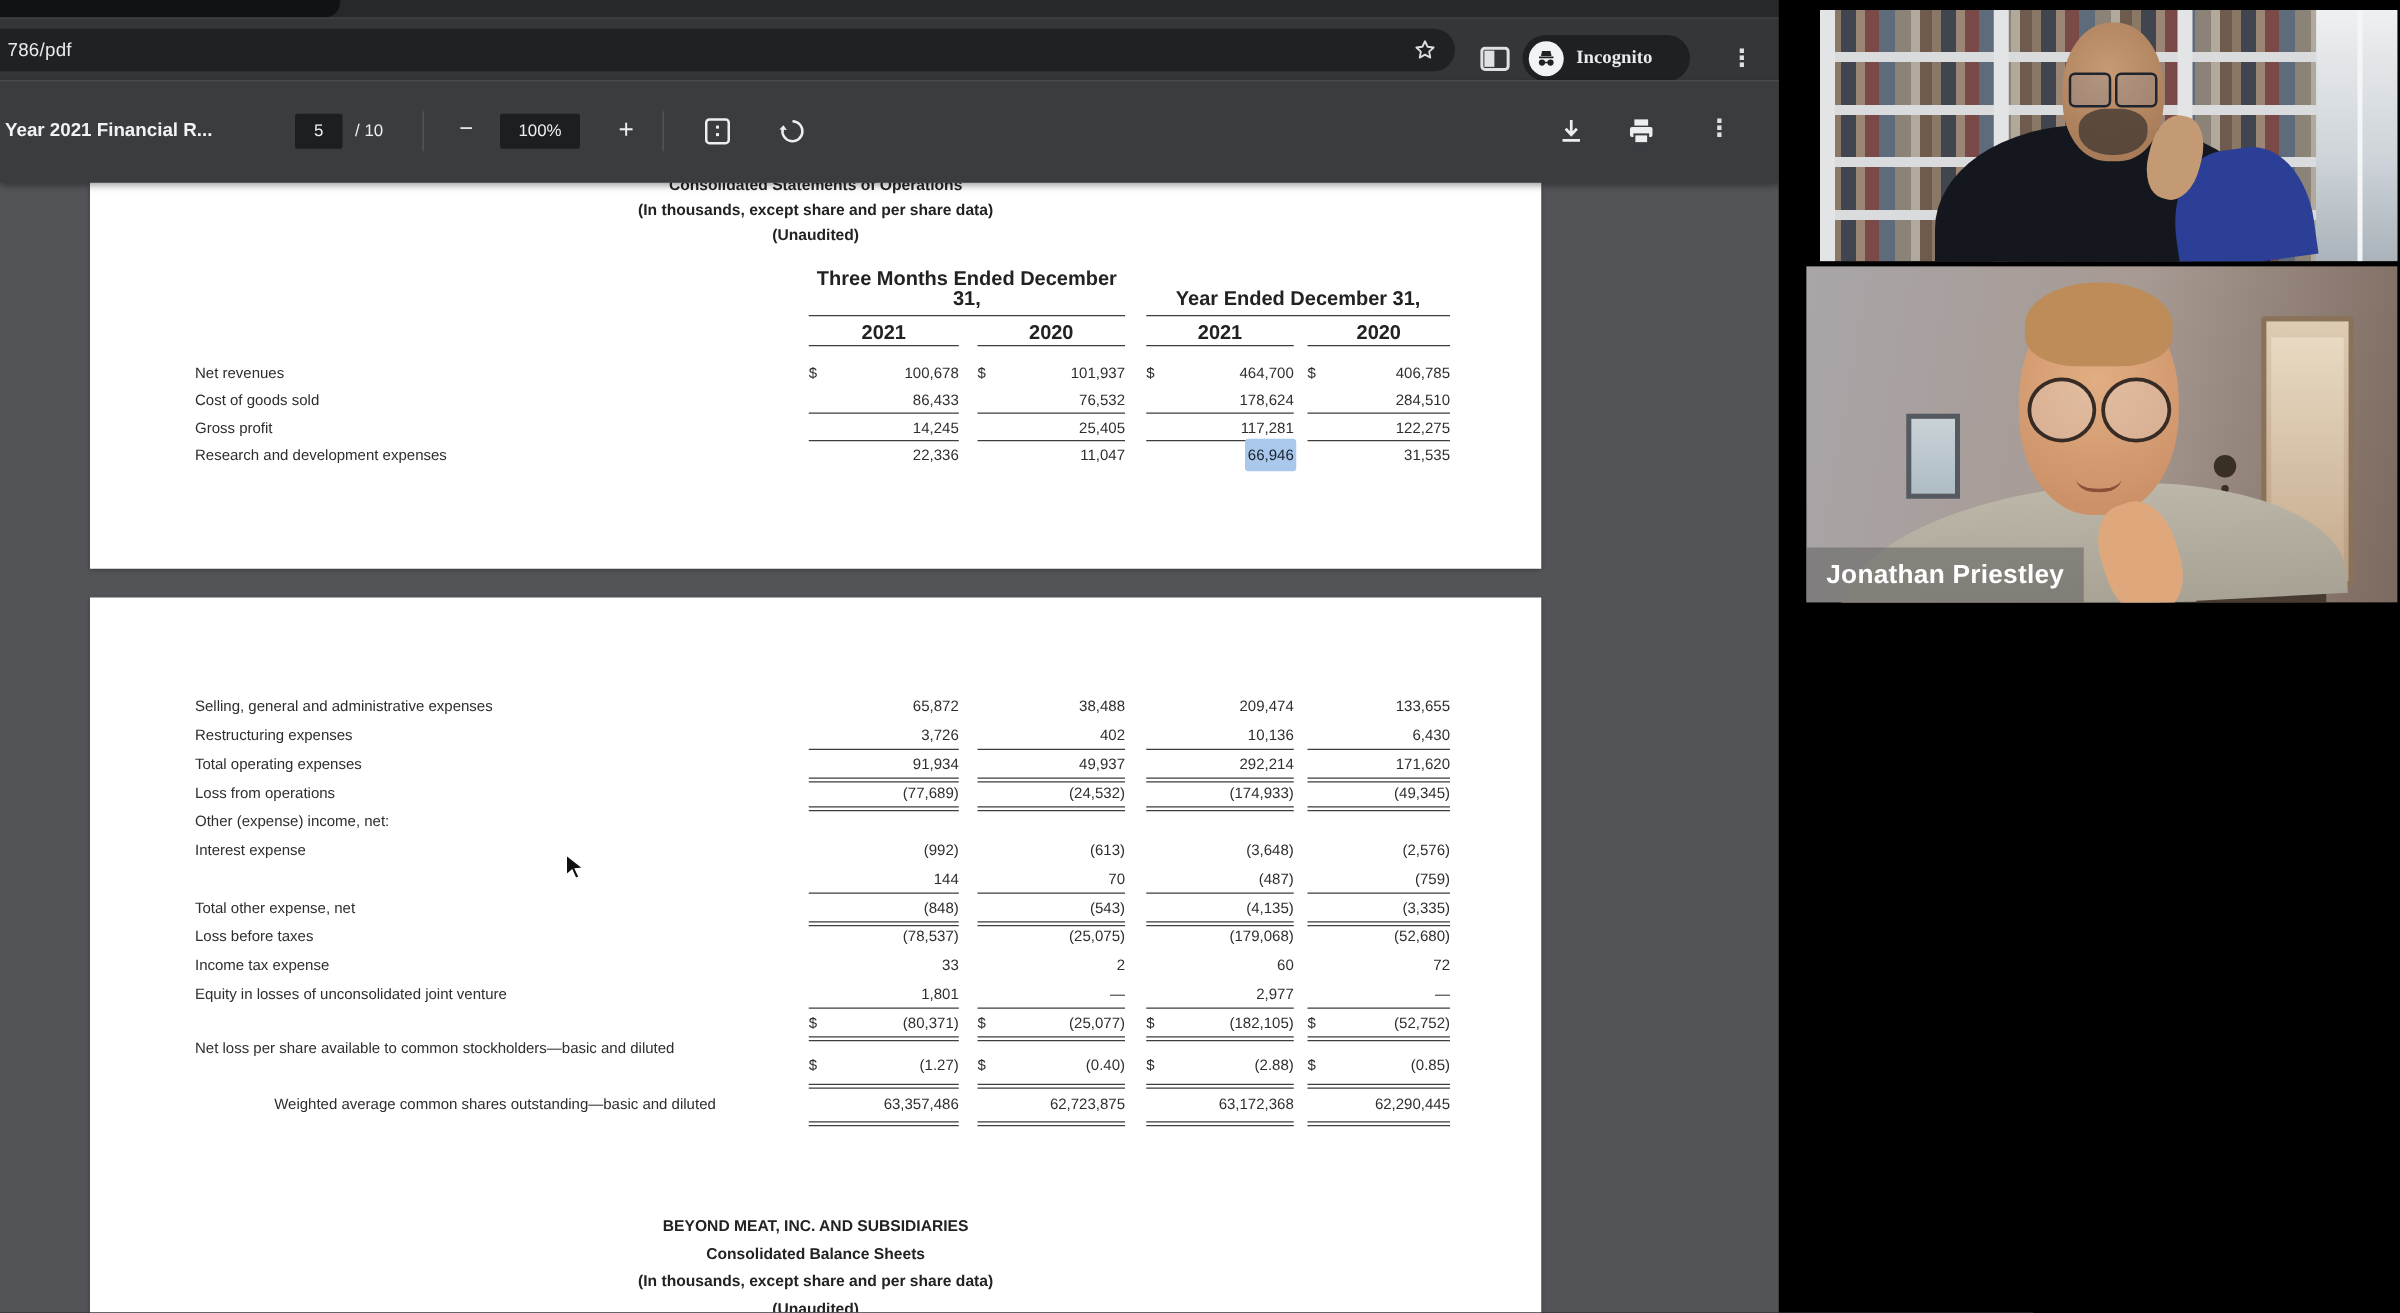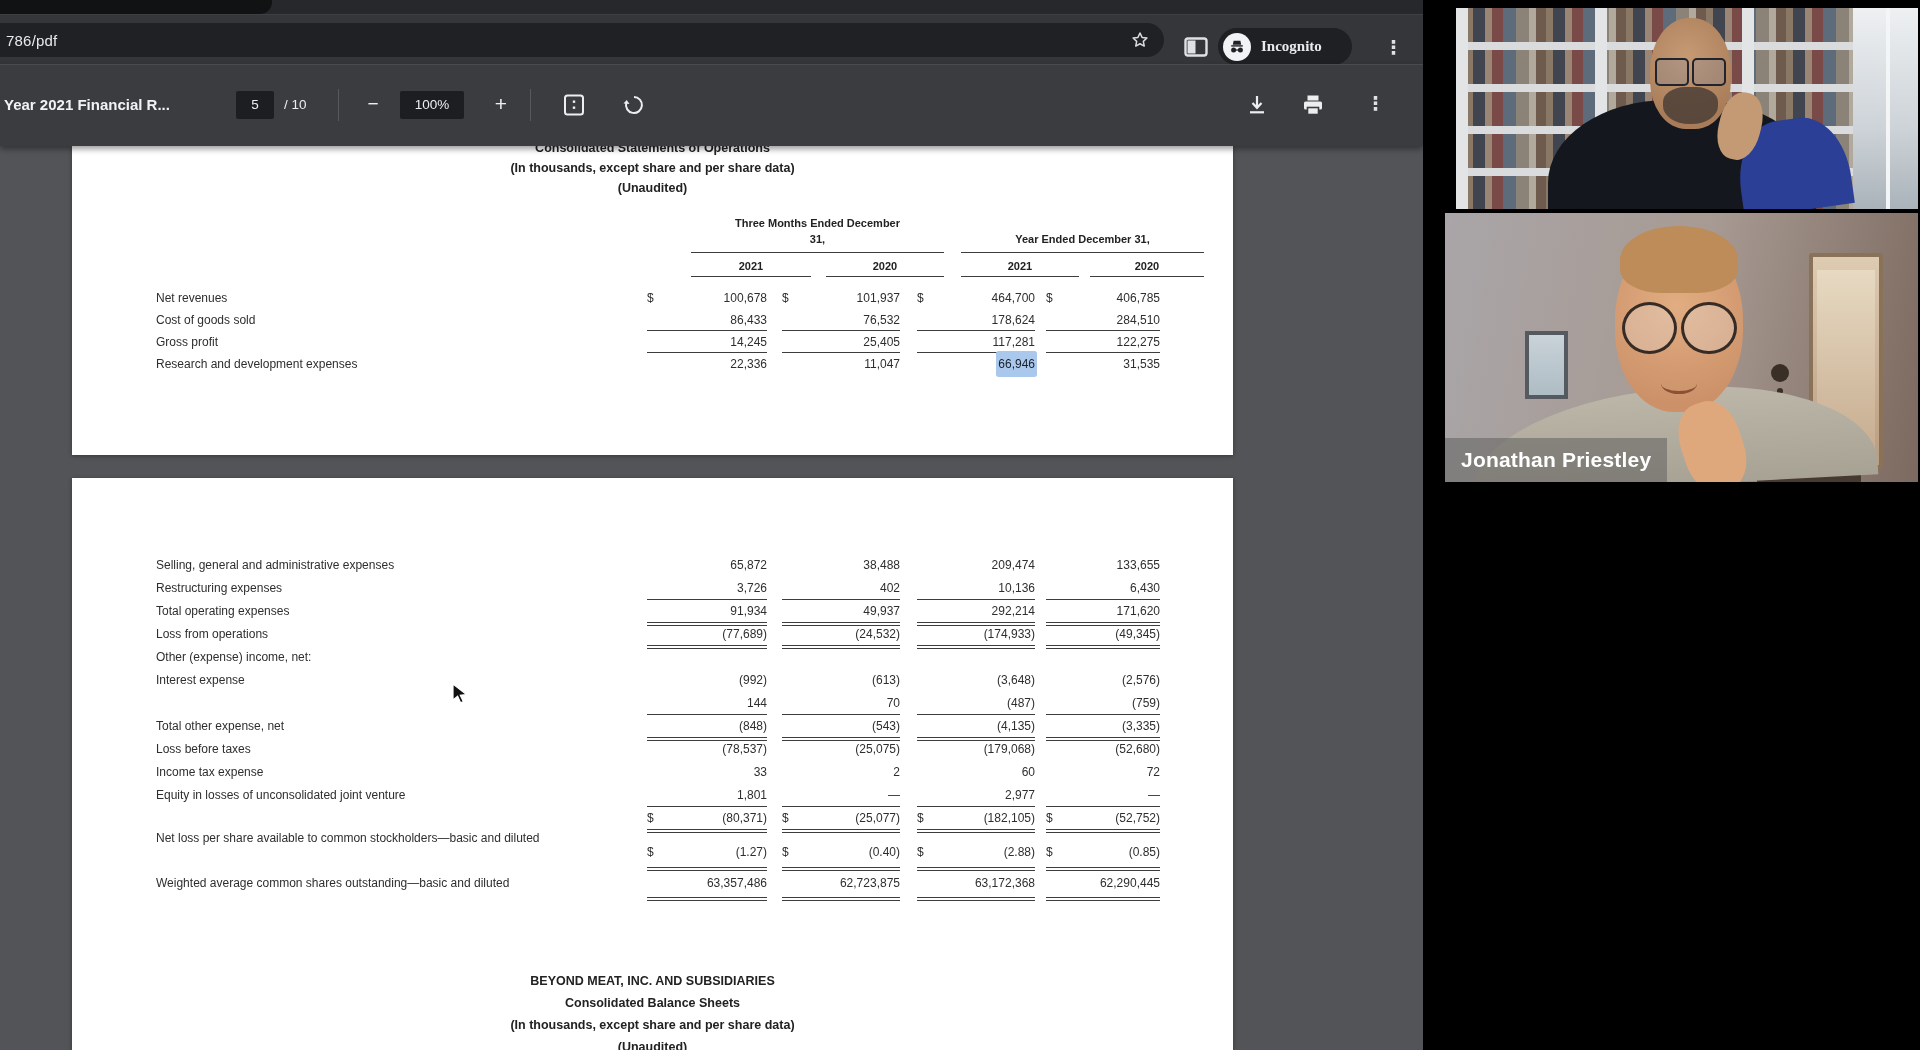--- a/index.html
+++ b/index.html
@@ -37,21 +37,21 @@
   .page{position:absolute;left:72px;width:1161px;background:#fff;overflow:hidden;box-shadow:0 1px 4px rgba(0,0,0,.35);color:#2e2e2e;}
   .page1{top:0;height:309px;}
   .page2{top:332px;height:572px;}
   .docline{width:100%;text-align:center;font-weight:700;font-size:12.5px;color:#222;line-height:16px;}
   .headings{position:absolute;left:0;top:-6px;width:100%;}
   .headings .docline{margin-bottom:4px;}
   .footer{position:absolute;left:0;top:495px;width:100%;}
   .footer .docline{margin-bottom:6px;}
 
   
-  .thead{position:absolute;left:0;top:68px;width:100%;height:66px;font-size:11px;font-weight:700;color:#222;margin-left:44px;}
+  .thead{position:absolute;left:0;top:68px;width:100%;height:66px;font-size:16px;font-weight:700;color:#222;}
   .gh{position:absolute;text-align:center;line-height:15px;}
   .gh1a{left:575px;width:253px;top:2px;}
   .gh1b{left:575px;width:253px;top:18px;}
   .gh2{left:845px;width:243px;top:18px;}
   .grule{position:absolute;top:38px;height:1px;background:#3d3d3d;}
   .gr1{left:575px;width:253px;}
   .gr2{left:845px;width:243px;}
   .yh{position:absolute;top:44px;height:19px;line-height:17px;text-align:center;border-bottom:1px solid #3d3d3d;}
   .yh1{left:575px;width:120px;}
   .yh2{left:710px;width:118px;}
@@ -69,21 +69,21 @@
   .fin-col.c1{left:575px;width:120px;}
   .fin-col.c2{left:710px;width:118px;}
   .fin-col.c3{left:845px;width:118px;}
   .fin-col.c4{left:974px;width:114px;}
   .rule-single .fin-col{border-bottom:1px solid #3d3d3d;}
   .rule-double .fin-col{border-bottom:1px solid #3d3d3d;}
   .rule-double .fin-col::after{content:"";position:absolute;left:0;right:0;bottom:-4px;height:1px;background:#3d3d3d;}
   .fin-row.tall{height:38px;}
   .fin-row.tall .fin-label{white-space:normal;width:420px;line-height:14px;top:1px;}
   .fin-row.tall .fin-col{align-items:flex-end;padding-bottom:3px;}
-  .fin-row.big{height:30px;line-height:30px;}
+  .fin-row.big{height:30px;line-height:30px;text-align:center;}
   .hl{background:#a9c8ec;box-shadow:0 0 0 2px #a9c8ec;border-radius:1px;color:#17202b;}
 
   
   .cursor{position:absolute;left:452px;top:683px;z-index:50;}
 
   
   .videopanel{position:absolute;left:1423px;top:0;width:497px;height:1050px;background:#000;}
   .video{position:absolute;overflow:hidden;background:#222;}
   .v1{left:33px;top:8px;width:462px;height:201px;}
   .v2{left:22px;top:213px;width:473px;height:269px;}

